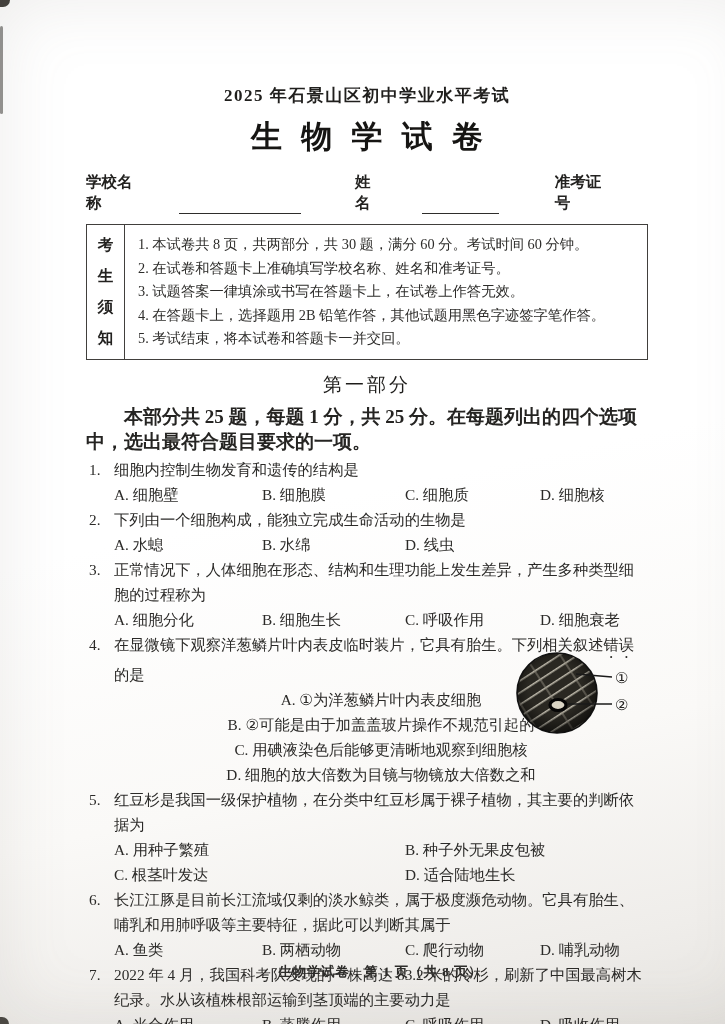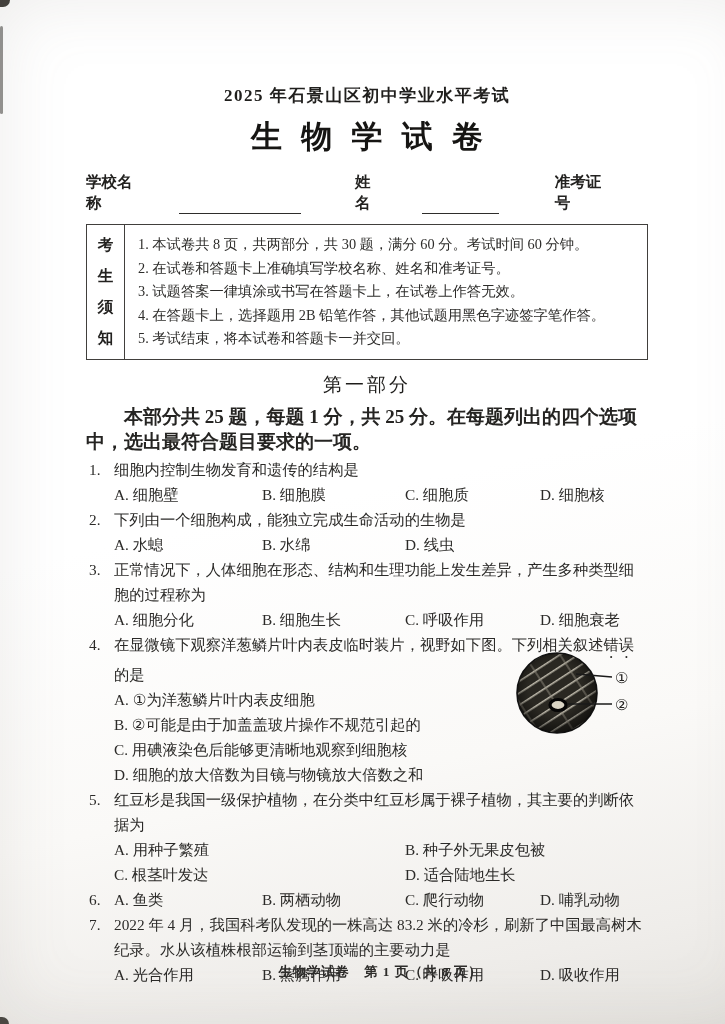--- a/index.html
+++ b/index.html
@@ -52,21 +52,21 @@
     text-emphasis-position:under right;-webkit-text-emphasis-position:under right;
   }
   .opts4{display:flex;padding-left:28px;}
   .opts4 .opt:nth-child(1){width:148px;}
   .opts4 .opt:nth-child(2){width:143px;}
   .opts4 .opt:nth-child(3){width:135px;}
   .opts4 .opt:nth-child(4){flex:1;}
   .opts2{display:flex;padding-left:28px;}
   .opts2 .opt:nth-child(1){width:291px;}
   .opts2 .opt:nth-child(2){flex:1;}
-  .optsv .opt{display:block;padding-left:28px;}
+  .optsv .opt{display:block;padding-left:28px;text-align:center;}
   .bold-opt{font-weight:normal;}
 
   .q4-fig{position:absolute;top:13px;right:-12px;width:160px;height:100px;}
   .q4-fig text{font-family:"Liberation Serif","DejaVu Serif",serif;fill:#232220;}
 
   .footer{position:absolute;left:0;right:0;top:963px;text-align:center;font-size:13.3px;font-weight:bold;color:#2d2c2a;letter-spacing:1px;}
 </style>
 </head>
 <body>
 
@@ -145,21 +145,21 @@
         <span class="opt">A. 细胞分化</span>
         <span class="opt">B. 细胞生长</span>
         <span class="opt">C. 呼吸作用</span>
         <span class="opt">D. 细胞衰老</span>
       </div>
     </div>
 
     <div class="question">
       <div class="q-stem">
         <span class="q-num">4.</span>
-        <span>在显微镜下观察洋葱鳞片叶内表皮临时装片，视野如下图。下列相关叙述</span><span class="emph">错误</span><span>的是</span>
+        <span>在显微镜下观察洋葱鳞片叶内表皮临时装片，它具有胎生。下列相关叙述</span><span class="emph">错误</span><span>的是</span>
       </div>
       <div class="optsv">
         <span class="opt">A. ①为洋葱鳞片叶内表皮细胞</span>
         <span class="opt">B. ②可能是由于加盖盖玻片操作不规范引起的</span>
         <span class="opt">C. 用碘液染色后能够更清晰地观察到细胞核</span>
         <span class="opt">D. 细胞的放大倍数为目镜与物镜放大倍数之和</span>
       </div>
       <div class="q4-fig">
         <svg width="160" height="100" viewBox="0 0 160 100">
           <defs>
@@ -195,20 +195,21 @@
       </div>
       <div class="opts2">
         <span class="opt">C. 根茎叶发达</span>
         <span class="opt">D. 适合陆地生长</span>
       </div>
     </div>
 
     <div class="question">
       <div class="q-stem">
         <span class="q-num">6.</span>
+        <span>长江江豚是目前长江流域仅剩的淡水鲸类，属于极度濒危动物。它具有胎生、哺乳和用肺呼吸等主要特征，据此可以判断其属于</span>
       </div>
       <div class="opts4">
         <span class="opt">A. 鱼类</span>
         <span class="opt">B. 两栖动物</span>
         <span class="opt">C. 爬行动物</span>
         <span class="opt bold-opt">D. 哺乳动物</span>
       </div>
     </div>
 
     <div class="question">

